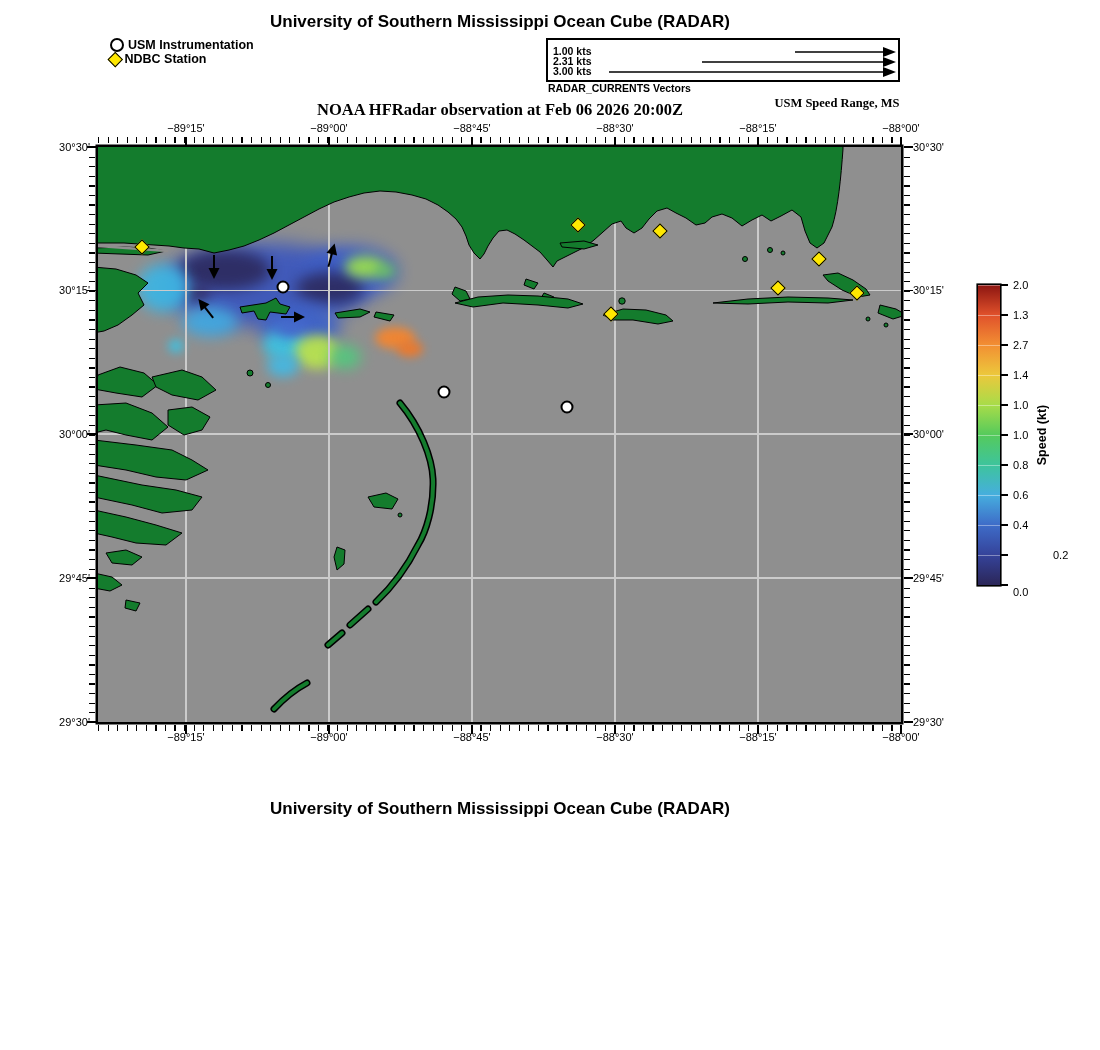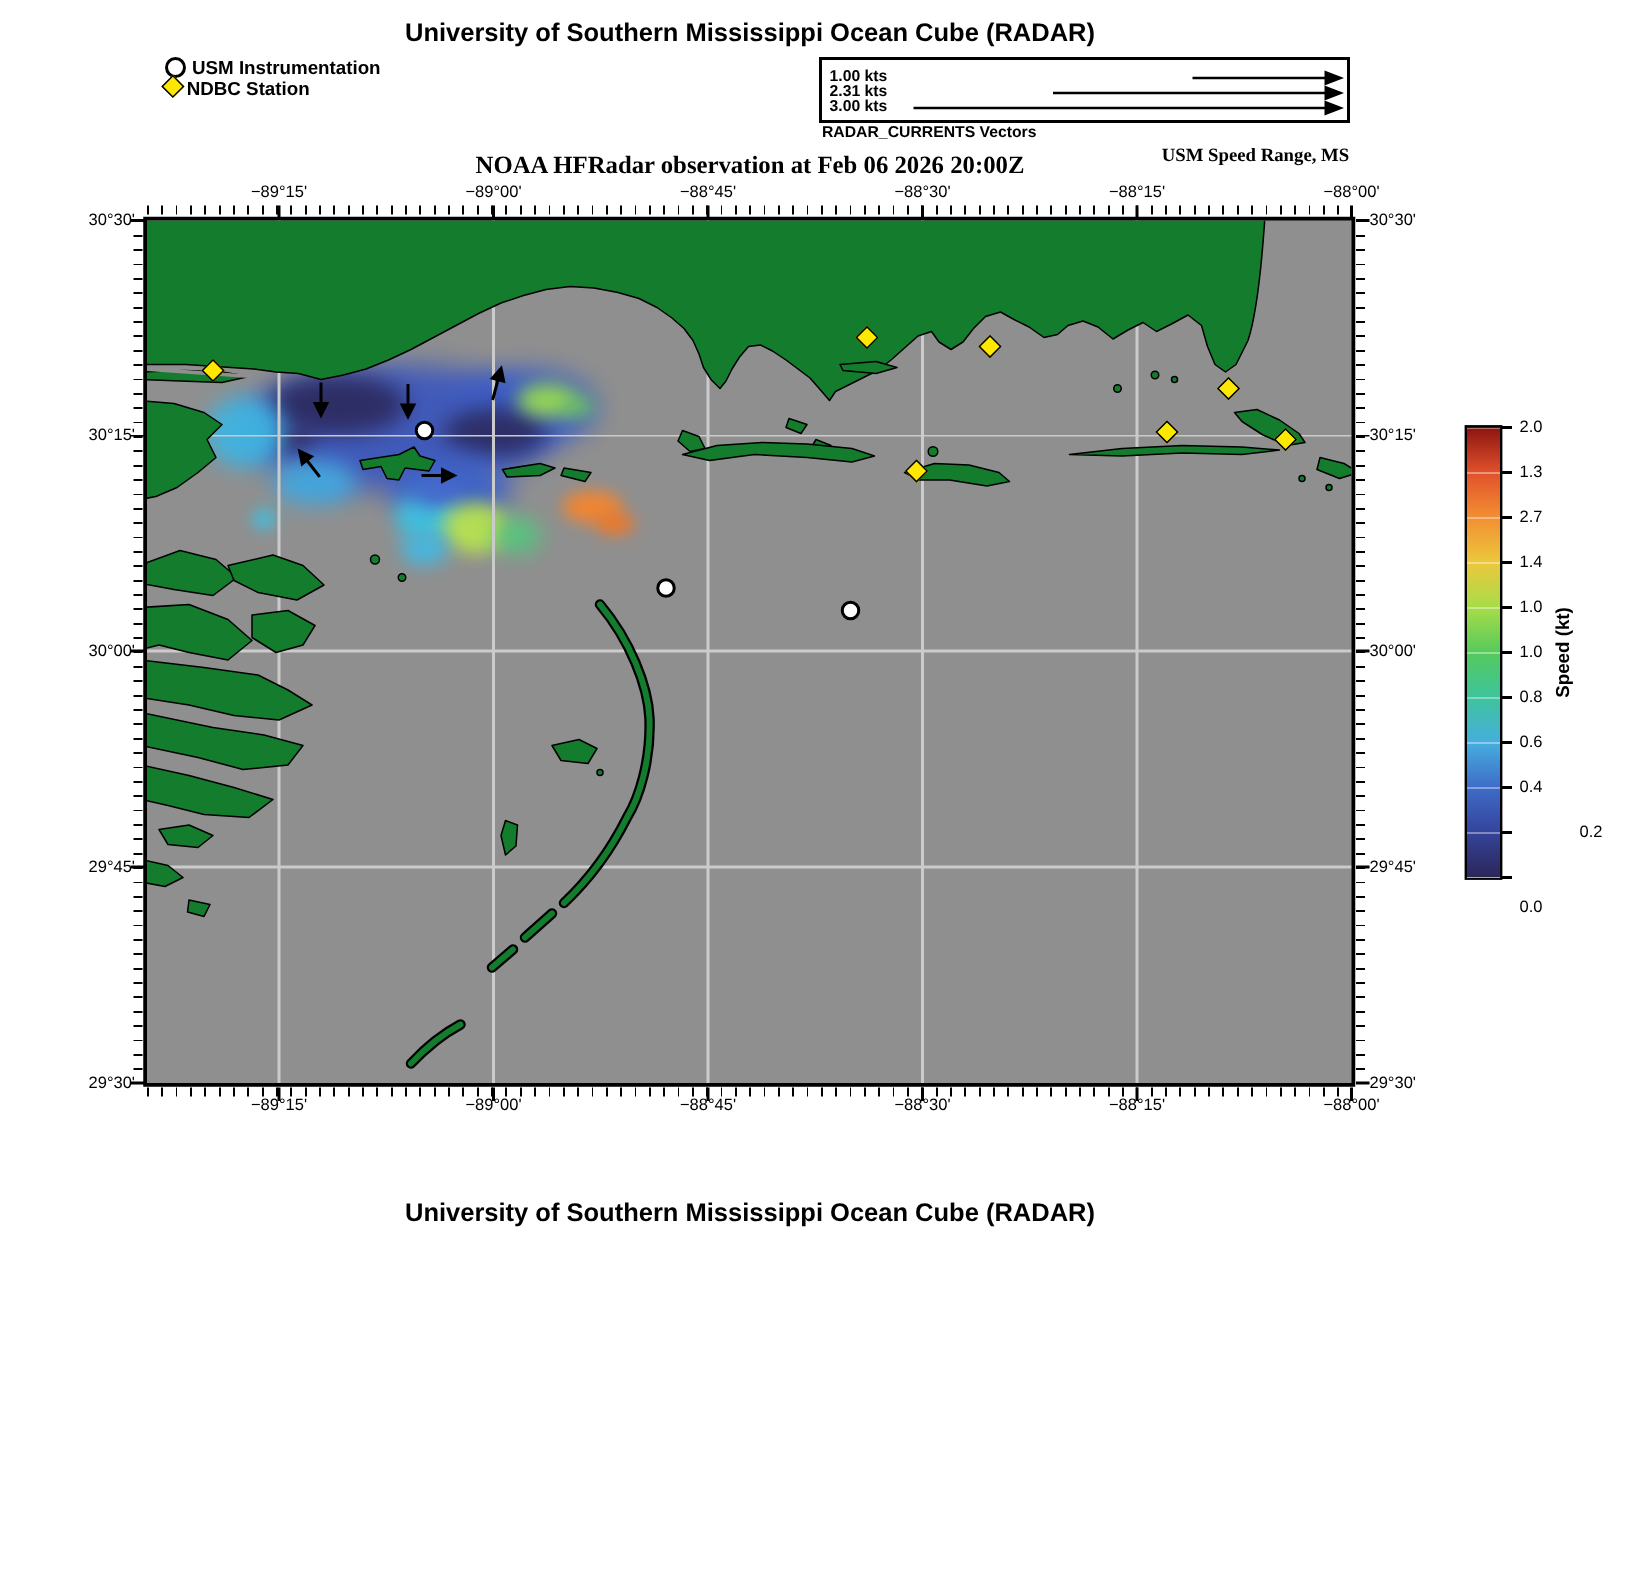--- a/index.html
+++ b/index.html
@@ -6,21 +6,21 @@
   body{width:1100px;height:1050px;position:relative;background:#ffffff;
        font-family:"Liberation Sans","DejaVu Sans",sans-serif;overflow:hidden;}
   .abs{position:absolute;}
   .title{left:0;top:12px;width:1000px;text-align:center;font-size:17px;font-weight:bold;color:#000;}
   .title-bottom{left:0;top:799px;width:1000px;text-align:center;font-size:17px;font-weight:bold;color:#000;}
   .subtitle{left:0;top:100px;width:1000px;text-align:center;font-family:"Liberation Serif","DejaVu Serif",serif;
             font-size:16.5px;font-weight:bold;color:#000;}
   .region-label{left:762px;top:96px;width:150px;text-align:center;font-family:"Liberation Serif","DejaVu Serif",serif;
             font-size:12.5px;font-weight:bold;color:#000;}
   
-  .legend-row{position:absolute;left:110px;height:14px;display:flex;gap:4px;}
+  .legend-row{position:absolute;left:110px;height:14px;display:flex;align-items:center;gap:4px;}
   .legend-row .txt{font-size:12.5px;font-weight:bold;color:#000;white-space:nowrap;}
   .ic-circle{width:10px;height:10px;border:2.2px solid #000;border-radius:50%;background:#fff;}
   .ic-diamond{width:8.5px;height:8.5px;border:1.6px solid #000;background:#ffe800;transform:rotate(45deg);}
   
   .vecbox{left:546px;top:38px;width:350px;height:40px;border:2.5px solid #000;background:#fff;}
   .vecbox .vlab{position:absolute;left:5px;font-size:10.5px;font-weight:bold;line-height:10px;color:#000;}
   .vecbox svg{position:absolute;left:0;top:0;}
   .vec-caption{left:548px;top:82px;font-size:10.5px;font-weight:bold;color:#000;}
   
   .map-frame{left:98px;top:147px;width:803px;height:575px;background:#8f8f8f;
@@ -275,13 +275,13 @@
 <div class="cbar-lab abs" style="top: 428.5px;">1.0</div>
 <div class="cbar-tick abs" style="top: 464.2px;"></div>
 <div class="cbar-lab abs" style="top: 458.5px;">0.8</div>
 <div class="cbar-tick abs" style="top: 494.2px;"></div>
 <div class="cbar-lab abs" style="top: 488.5px;">0.6</div>
 <div class="cbar-tick abs" style="top: 524.2px;"></div>
 <div class="cbar-lab abs" style="top: 518.5px;">0.4</div>
 <div class="cbar-tick abs" style="top: 554.2px;"></div>
 <div class="cbar-lab abs" style="top: 548.5px; padding-left: 40px;">0.2</div>
 <div class="cbar-tick abs" style="top: 584.2px;"></div>
-<div class="cbar-lab abs" style="top: 599px;">0.0</div>
+<div class="cbar-lab abs" style="top: 586px;">0.0</div>
 
 </body></html>

